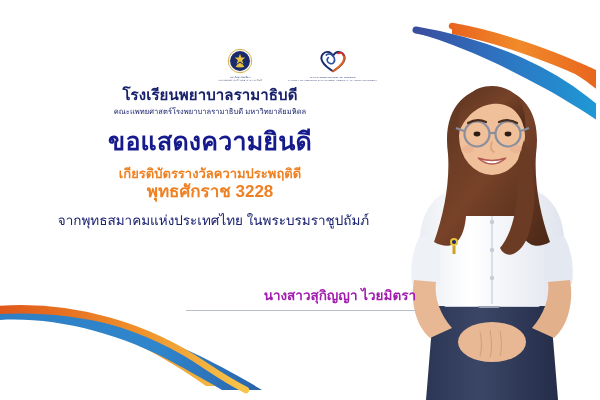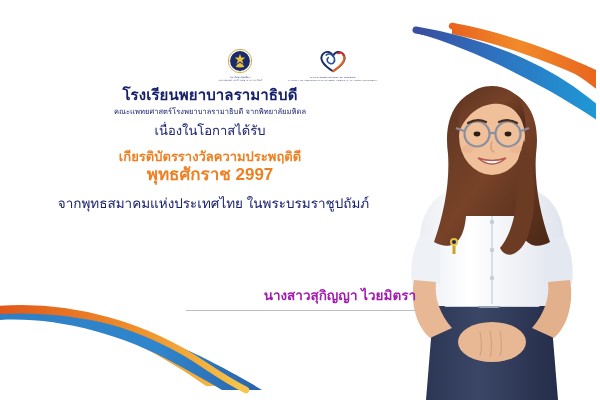--- a/index.html
+++ b/index.html
@@ -217,26 +217,26 @@
       <div class="logo-caption">
         <div>RAMATHIBODI SCHOOL OF NURSING</div>
         <div class="l2">FACULTY OF MEDICINE RAMATHIBODI HOSPITAL, MAHIDOL UNIVERSITY</div>
       </div>
     </div>
 
   </div>
 
   <div id="textblock">
     <div class="org-name">โรงเรียนพยาบาลรามาธิบดี</div>
-    <div class="org-sub">คณะแพทยศาสตร์โรงพยาบาลรามาธิบดี จากพิทยาลัยมหิดล</div>
-
-    <div class="occasion">เนื่องในโอกาสได้รับ</div>
+    <div class="org-sub">คณะแพทยศาสตร์โรงพยาบาลรามาธิบดี มหาวิทยาลัยมหิดล</div>
+
+    <div class="congrats">ขอแสดงความยินดี</div>
 
     <div class="award-line1">เกียรติบัตรรางวัลความประพฤติดี</div>
-    <div class="award-line2">พุทธศักราช 2997</div>
+    <div class="award-line2">พุทธศักราช 3228</div>
 
     <div class="grantor">จากพุทธสมาคมแห่งประเทศไทย ในพระบรมราชูปถัมภ์</div>
   </div>
 
   <div id="nameblock">
     <div class="person-name">นางสาวสุกิญญา ไวยมิตรา</div>
     <div class="name-rule"></div>
   </div>
 
   <svg id="photo" viewBox="0 0 220 330" aria-hidden="true">

